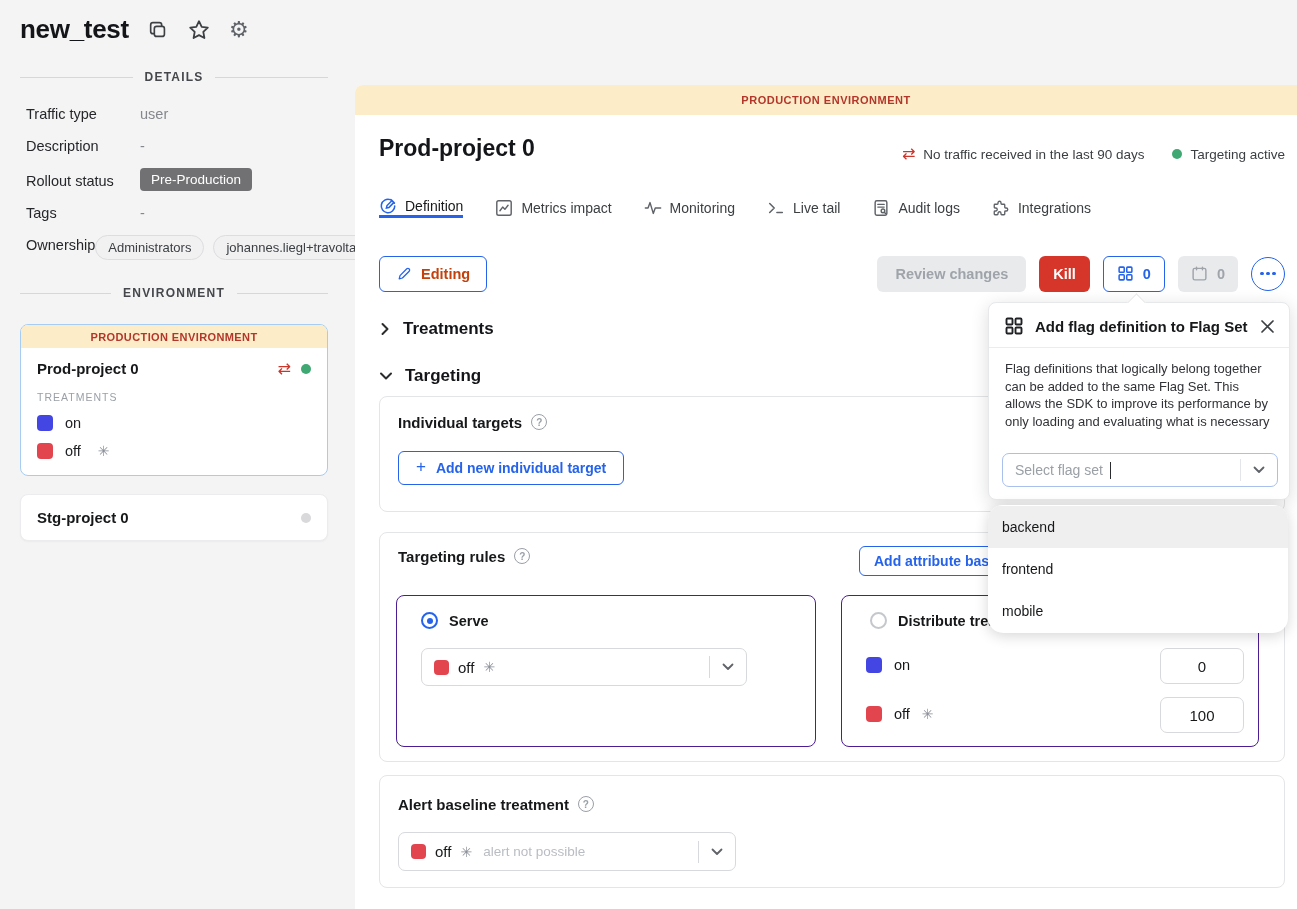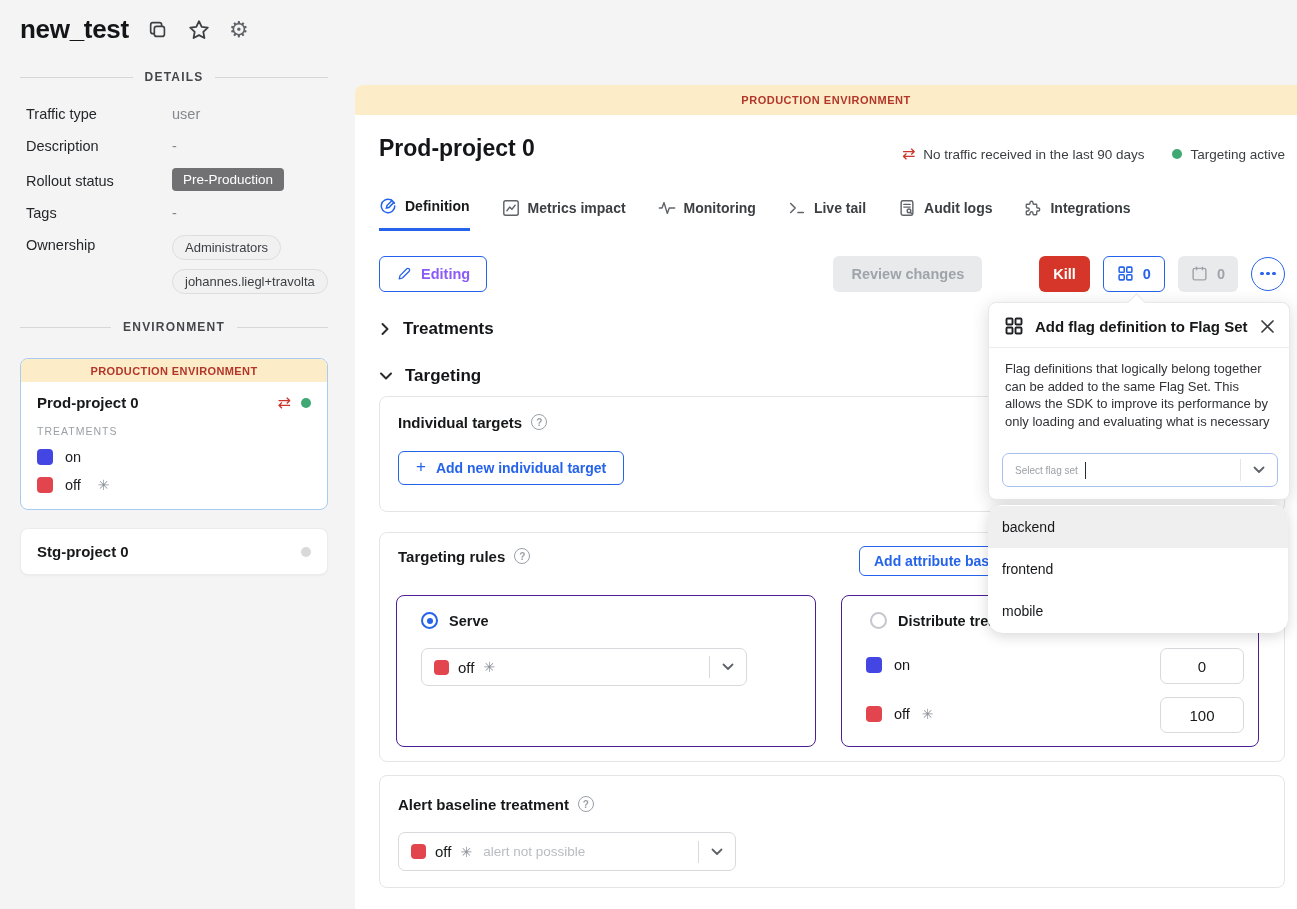--- a/index.html
+++ b/index.html
@@ -18,25 +18,25 @@
   .app-title { font-size:26px; font-weight:bold; color:#141518; letter-spacing:-0.3px; }
   .hdr-icon { color:#3c4043; cursor:pointer; display:flex; align-items:center; }
   .gear-glyph { font-family:"DejaVu Sans", sans-serif; font-size:22px; line-height:22px; color:#5f6368; }
 
   
   .sidebar { position:absolute; left:0; top:70px; width:355px; }
   .side-divider { display:flex; align-items:center; gap:12px; margin:0 27px 0 20px; }
   .side-divider .line { flex:1; height:1px; background:#d7d7d9; }
   .side-divider .lbl { font-size:12px; font-weight:bold; color:#45474b; letter-spacing:1.2px; }
   .details-rows { margin:20px 27px 0 26px; }
-  .d-row { display:flex; margin-bottom:10px; min-height:22px; align-items:flex-start;gap:32px; }
+  .d-row { display:flex; margin-bottom:10px; min-height:22px; align-items:flex-start; }
   .d-label { width:114px; font-size:14.5px; color:#26272a; padding-top:2px; }
   .d-value { font-size:14.5px; color:#84878c; padding-top:2px; }
   .status-badge { background:#717173; color:#fff; font-size:13.5px; padding:4px 11px; border-radius:4px; }
-  .pill-col { display:flex; flex-direction:column; gap:9px; align-items:flex-start; }
+  .pill-col { display:flex; flex-direction:row; gap:9px; align-items:flex-start; }
   .owner-pill { background:#f1f1f2; border:1px solid #dddde0; border-radius:13px; font-size:13px; color:#3c4043; padding:4px 12px; }
 
   .env-block { margin-top:26px; }
   .env-card-prod {
     margin:24px 27px 0 20px; width:308px; border:1px solid #a6cdf1; border-radius:8px;
     background:#fff; overflow:hidden;
   }
   .env-card-banner { background:#fcecc8; text-align:center; padding:6px 0 5px; font-size:11px; font-weight:bold; color:#b3362b; letter-spacing:0.4px; }
   .env-card-body { padding:12px 16px 16px; }
   .env-name-row { display:flex; align-items:center; }
@@ -63,31 +63,31 @@
     position:absolute; left:355px; top:85px; width:942px; height:824px;
     background:#fff; border-radius:8px 0 0 0;
   }
   .main-banner { height:30px; background:#fcecc8; border-radius:8px 0 0 0; display:flex; align-items:center; justify-content:center;
     font-size:11px; font-weight:bold; color:#b3362b; letter-spacing:0.5px; }
   .page-title { position:absolute; left:24px; top:50px; font-size:23px; font-weight:bold; color:#141518; }
   .status-row { position:absolute; right:12px; top:61px; display:flex; align-items:center; gap:8px; font-size:13.5px; color:#3c4043; }
   .status-sep { width:12px; }
 
   .tabs { position:absolute; left:24px; top:112px; display:flex; gap:32px; }
-  .tab { display:flex; align-items:center; gap:8px; font-size:14px; color:#3c4043; font-weight:bold; padding-bottom:13px; cursor:pointer; }
+  .tab { display:flex; align-items:center; gap:8px; font-size:14px; color:#3c4043; font-weight:normal; cursor:pointer; }
   .tab .ticon { color:#5f6368; }
   .tab.active { color:#17181a; border-bottom:3px solid #2563eb; }
   .tab.active .ticon { color:#2563eb; }
 
   .toolbar { position:absolute; left:24px; right:12px; top:170px; height:37px; display:flex; align-items:center; }
   .btn { border-radius:6px; font-size:14.5px; font-weight:bold; display:flex; align-items:center; justify-content:center; cursor:pointer; }
-  .btn-editing { height:36px; padding:0 16px; gap:9px; color:#8b5cf6; border:1px solid #2563eb; background:#fff; }
+  .btn-editing { height:36px; padding:0 16px; gap:9px; color:#c2410c; border:1px solid #2563eb; background:#fff; }
   .toolbar-right { margin-left:auto; display:flex; align-items:center; gap:13px; }
   .btn-review { height:36px; padding:0 18px; background:#e9eaec; color:#9fa4ab; }
-  .btn-kill { height:36px; padding:0 14px; background:#d6362a; color:#fff;margin-left:44px; }
+  .btn-kill { height:36px; padding:0 14px; background:#d6362a; color:#fff; }
   .btn-counter { height:36px; padding:0 13px; gap:9px; }
   .btn-flagset { border:1px solid #2563eb; color:#2563eb; background:#fff; }
   .btn-schedule { background:#e9eaec; color:#9fa4ab; }
   .btn-more { width:34px; height:34px; border-radius:50%; border:1px solid #2563eb; background:#fff; display:flex; align-items:center; justify-content:center; gap:2.5px; cursor:pointer; }
   .btn-more i { width:3.5px; height:3.5px; border-radius:50%; background:#2563eb; }
 
   .section-head { position:absolute; left:24px; display:flex; align-items:center; gap:12px; font-size:17px; font-weight:bold; color:#141518; cursor:pointer; }
   .sec-treatments { top:234px; }
   .sec-targeting { top:281px; }
   .chev { color:#2b2c2e; }
@@ -135,21 +135,21 @@
   .flag-popup {
     position:absolute; left:988px; top:302px; width:302px; height:198px; background:#fff;
     border:1px solid #e7e8ea; border-radius:8px; box-shadow:0 4px 18px rgba(0,0,0,0.14); z-index:50;
   }
   .popup-notch { position:absolute; left:141px; top:-7px; width:13px; height:13px; background:#fff; border-left:1px solid #e7e8ea; border-top:1px solid #e7e8ea; transform:rotate(45deg); }
   .popup-header { display:flex; align-items:center; gap:11px; padding:13px 14px 11px 15px; border-bottom:1px solid #ececee; }
   .popup-title { font-size:15px; font-weight:bold; color:#17181a; flex:1; }
   .popup-close { color:#3c4043; cursor:pointer; display:flex; }
   .popup-desc { padding:12px 16px 0; font-size:13px; line-height:17.5px; color:#323337; }
   .popup-select { left:13px; top:150px; width:276px; height:34px; padding:0 0 0 12px; border-color:#a9bfee; }
-  .popup-placeholder { font-size:10px; color:#9aa0a6; }
+  .popup-placeholder { font-size:14px; color:#9aa0a6; }
   .caret-bar { width:1.3px; height:17px; background:#2a2b2e; margin-left:7px; }
   .popup-select .select-divider { background:#e2e5e9; }
 
   .flag-dropdown {
     position:absolute; left:988px; top:505px; width:300px; background:#fff; border-radius:15px;
     box-shadow:0 3px 14px rgba(0,0,0,0.16); z-index:60; overflow:hidden; padding:1px 0;
   }
   .dd-option { height:42px; display:flex; align-items:center; padding:0 14px; font-size:14px; color:#17181a; cursor:pointer; }
   .dd-option.highlight { background:#efeff0; }
 </style>

